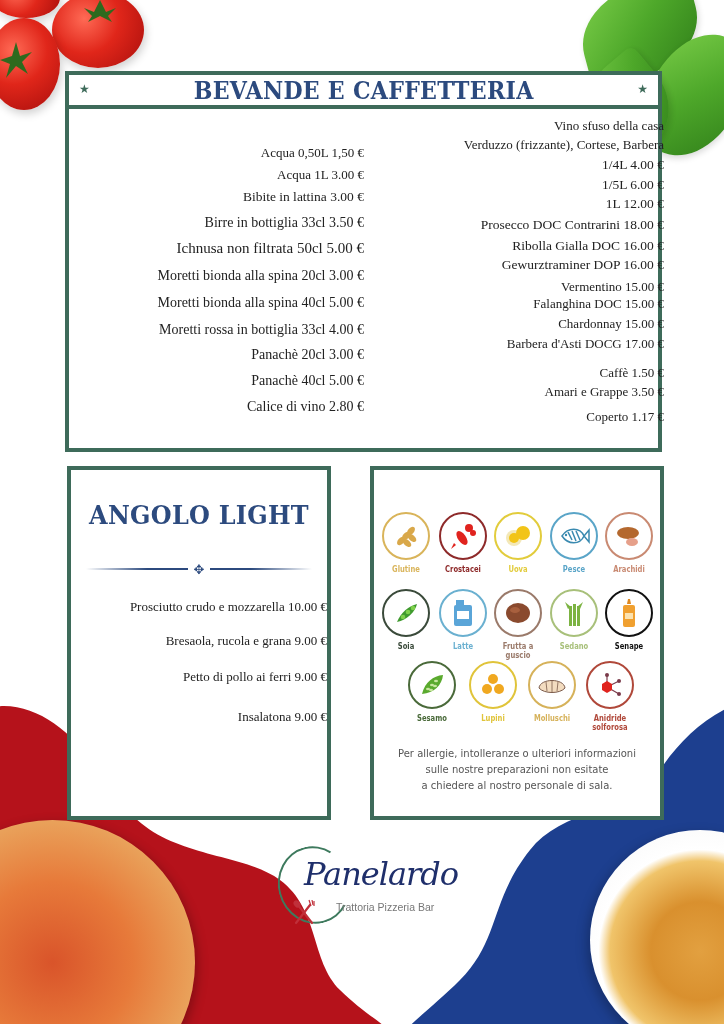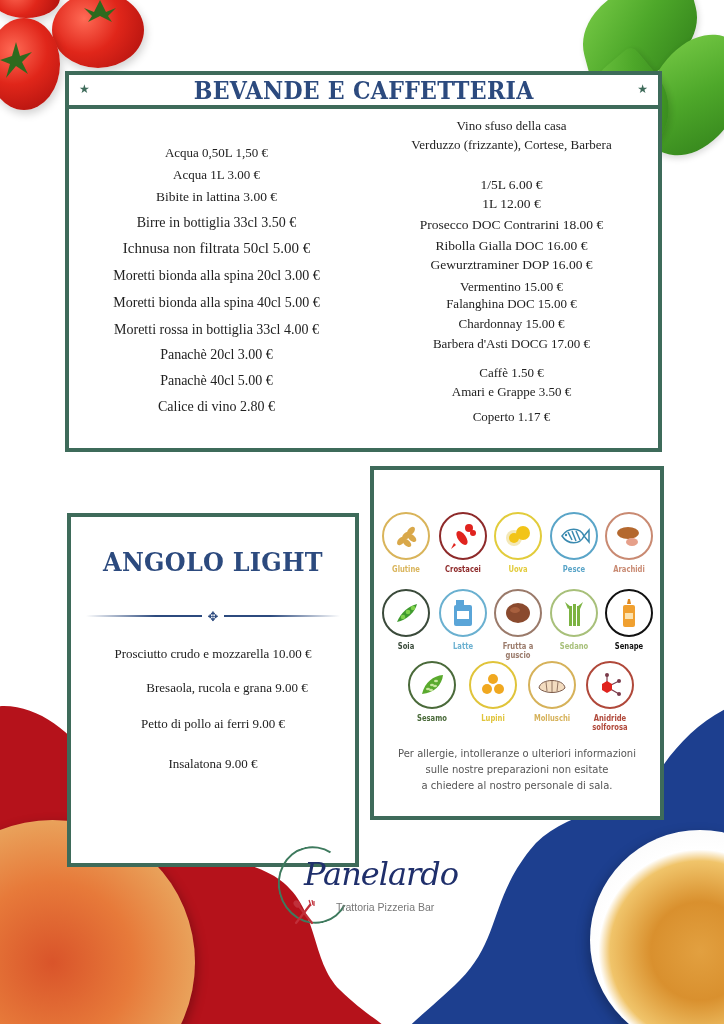--- a/index.html
+++ b/index.html
@@ -25,25 +25,25 @@
     .panel { position: absolute; background: #ffffff; border: 4px solid #3e6b5a; }
     .bevande { left: 65px; top: 71px; width: 597px; height: 381px; }
     .bevande-header { position: absolute; left: 0; right: 0; top: 0; height: 34px; border-bottom: 4px solid #3e6b5a;
       display: flex; align-items: center; justify-content: center; }
     .title { font-family: "DejaVu Serif", "Liberation Serif", serif; font-weight: bold; color: #2c4a7e; letter-spacing: 0.3px; }
     .bevande-title { font-size: 24px; transform: scaleX(0.92); }
     .star { position: absolute; top: 7px; color: #3e6b5a; font-size: 12px; }
     .star.l { left: 10px; } .star.r { right: 10px; }
 
     .col { position: absolute; text-align: center; font-family: "Liberation Serif", "DejaVu Serif", serif; color: #222; }
-    .col .row { position: absolute; left: 0; right: 0; white-space: nowrap; }
+    .col .row { position: absolute; left: 0; right: 0; white-space: nowrap; text-align: right; }
     .left-col { left: 0; width: 295px; top: 0; height: 100%; }
     .right-col { left: 290px; width: 305px; top: 0; height: 100%; }
 
-    .angolo { left: 67px; top: 466px; width: 292px; height: 354px; margin-top: 47px; }
+    .angolo { left: 67px; top: 466px; width: 264px; height: 354px; }
     .angolo-title { position: absolute; left: 0; right: 0; top: 30px; text-align: center; font-size: 26px; transform: scaleX(0.92); }
     .divider { position: absolute; left: 15px; right: 15px; top: 93px; height: 12px; display: flex; align-items: center; }
     .divider .line { flex: 1; height: 1.5px; background: linear-gradient(90deg, rgba(44,74,126,0) 0%, #2c4a7e 60%, #2c4a7e 100%); }
     .divider .line.r { background: linear-gradient(90deg, #2c4a7e 0%, #2c4a7e 40%, rgba(44,74,126,0) 100%); }
     .divider .orn { color: #2c4a7e; font-size: 13px; margin: 0 6px; line-height: 1; }
 
     .allergeni { left: 370px; top: 466px; width: 294px; height: 354px; }
     .allergen { position: absolute; width: 56px; text-align: center; }
     .allergen .circle { width: 48px; height: 48px; margin: 0 auto; border-radius: 50%; border: 2px solid #ccc; display: flex; align-items: center; justify-content: center; background: #fff; }
     .allergen .lbl { font-family: "DejaVu Sans", "Liberation Sans", sans-serif; font-weight: bold; font-size: 8px; line-height: 9px; margin-top: 5px; transform: scaleX(0.85); }
@@ -98,20 +98,21 @@
     <div class="row" style="top:220px; font-size:14px;">Moretti bionda alla spina 40cl 5.00 €</div>
     <div class="row" style="top:247px; font-size:14px;">Moretti rossa in bottiglia 33cl 4.00 €</div>
     <div class="row" style="top:272px; font-size:14px;">Panachè 20cl 3.00 €</div>
     <div class="row" style="top:298px; font-size:14px;">Panachè 40cl 5.00 €</div>
     <div class="row" style="top:324px; font-size:14px;">Calice di vino 2.80 €</div>
   </div>
 
   <div class="col right-col">
     <div class="row" style="top:43px; font-size:13px;">Vino sfuso della casa</div>
     <div class="row" style="top:62px; font-size:13px;">Verduzzo (frizzante), Cortese, Barbera</div>
+    <div class="row" style="top:82px; font-size:13.5px;">1/4L  4.00 €</div>
     <div class="row" style="top:102px; font-size:13.5px;">1/5L  6.00 €</div>
     <div class="row" style="top:121px; font-size:13.5px;">1L  12.00 €</div>
     <div class="row" style="top:142px; font-size:13.5px;">Prosecco DOC Contrarini 18.00 €</div>
     <div class="row" style="top:163px; font-size:13.5px;">Ribolla Gialla DOC 16.00 €</div>
     <div class="row" style="top:182px; font-size:13.5px;">Gewurztraminer  DOP 16.00 €</div>
     <div class="row" style="top:204px; font-size:13px;">Vermentino 15.00 €</div>
     <div class="row" style="top:221px; font-size:13px;">Falanghina DOC 15.00 €</div>
     <div class="row" style="top:241px; font-size:13px;">Chardonnay 15.00 €</div>
     <div class="row" style="top:261px; font-size:13px;">Barbera d'Asti DOCG 17.00 €</div>
     <div class="row" style="top:290px; font-size:13px;">Caffè 1.50 €</div>

